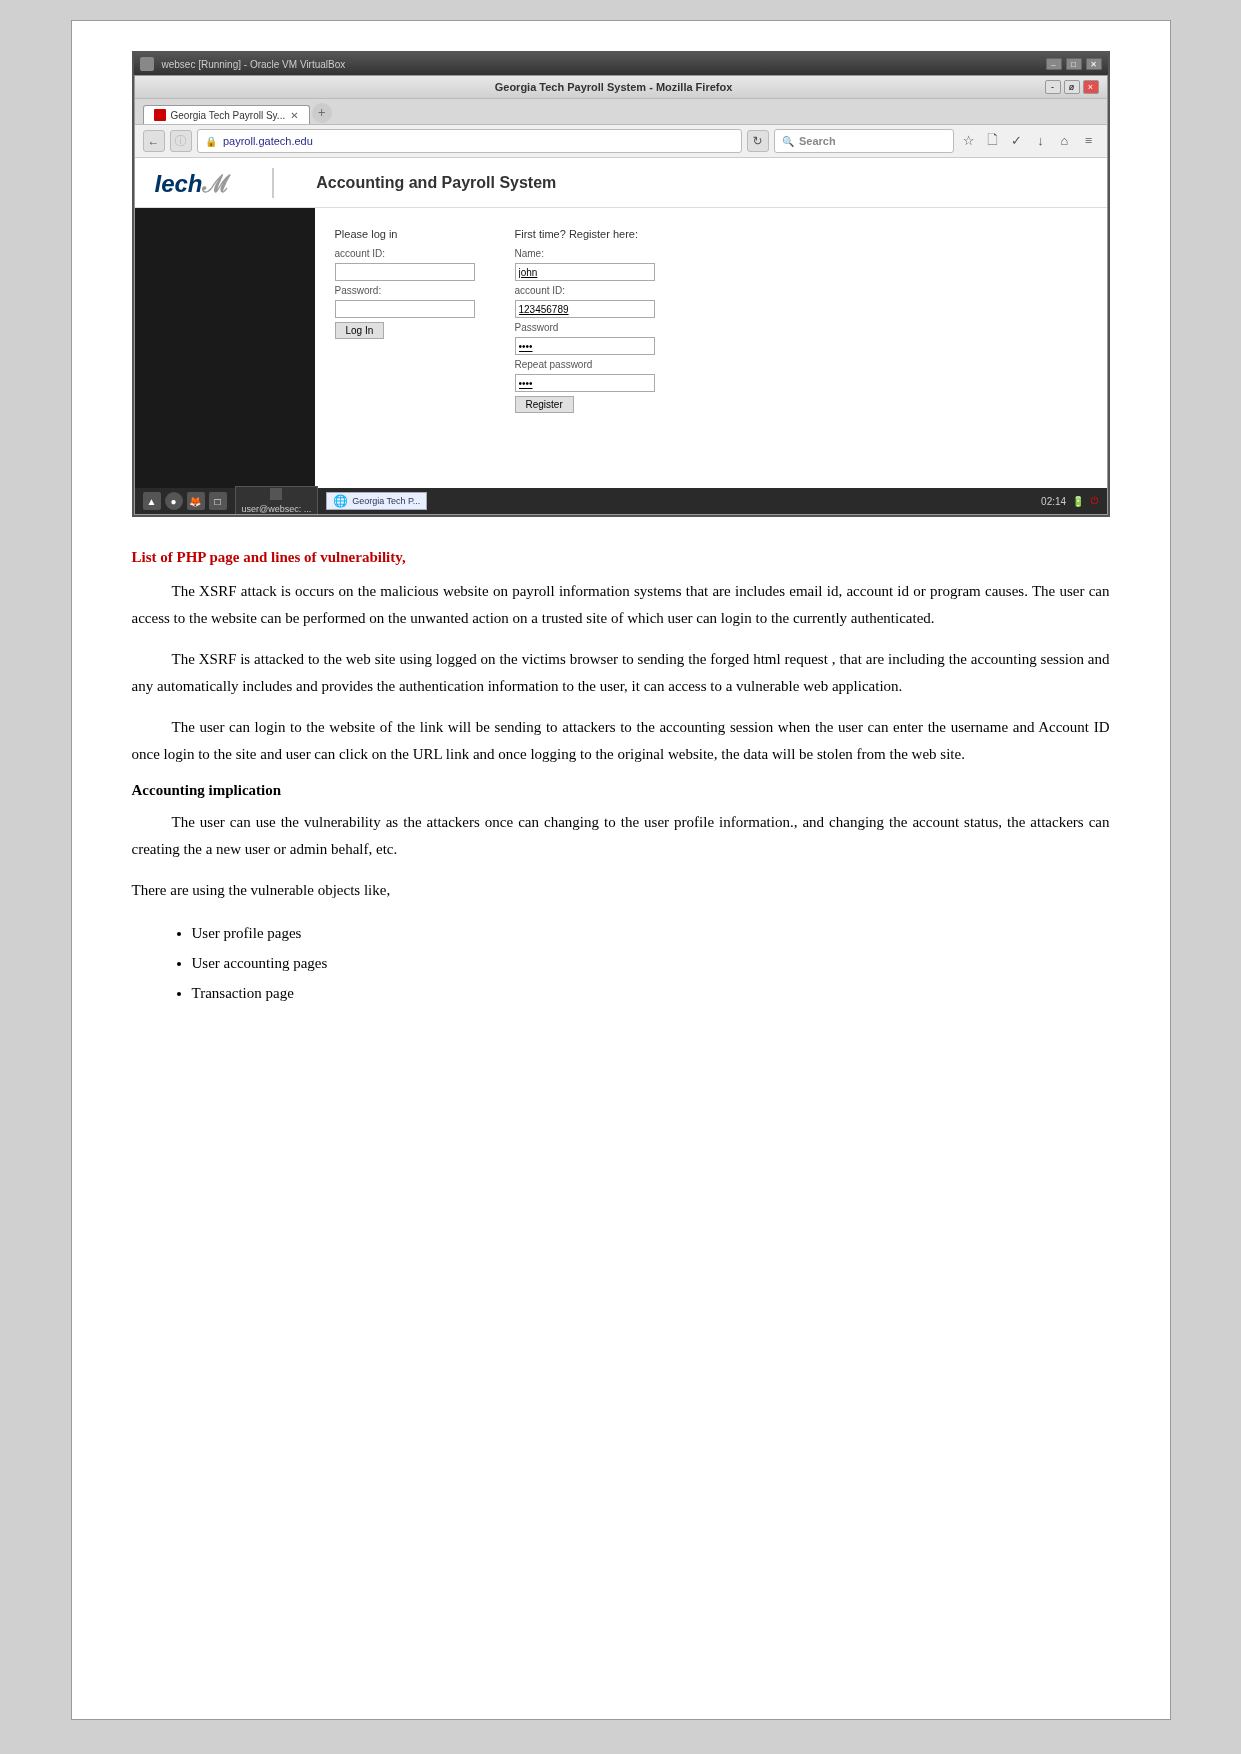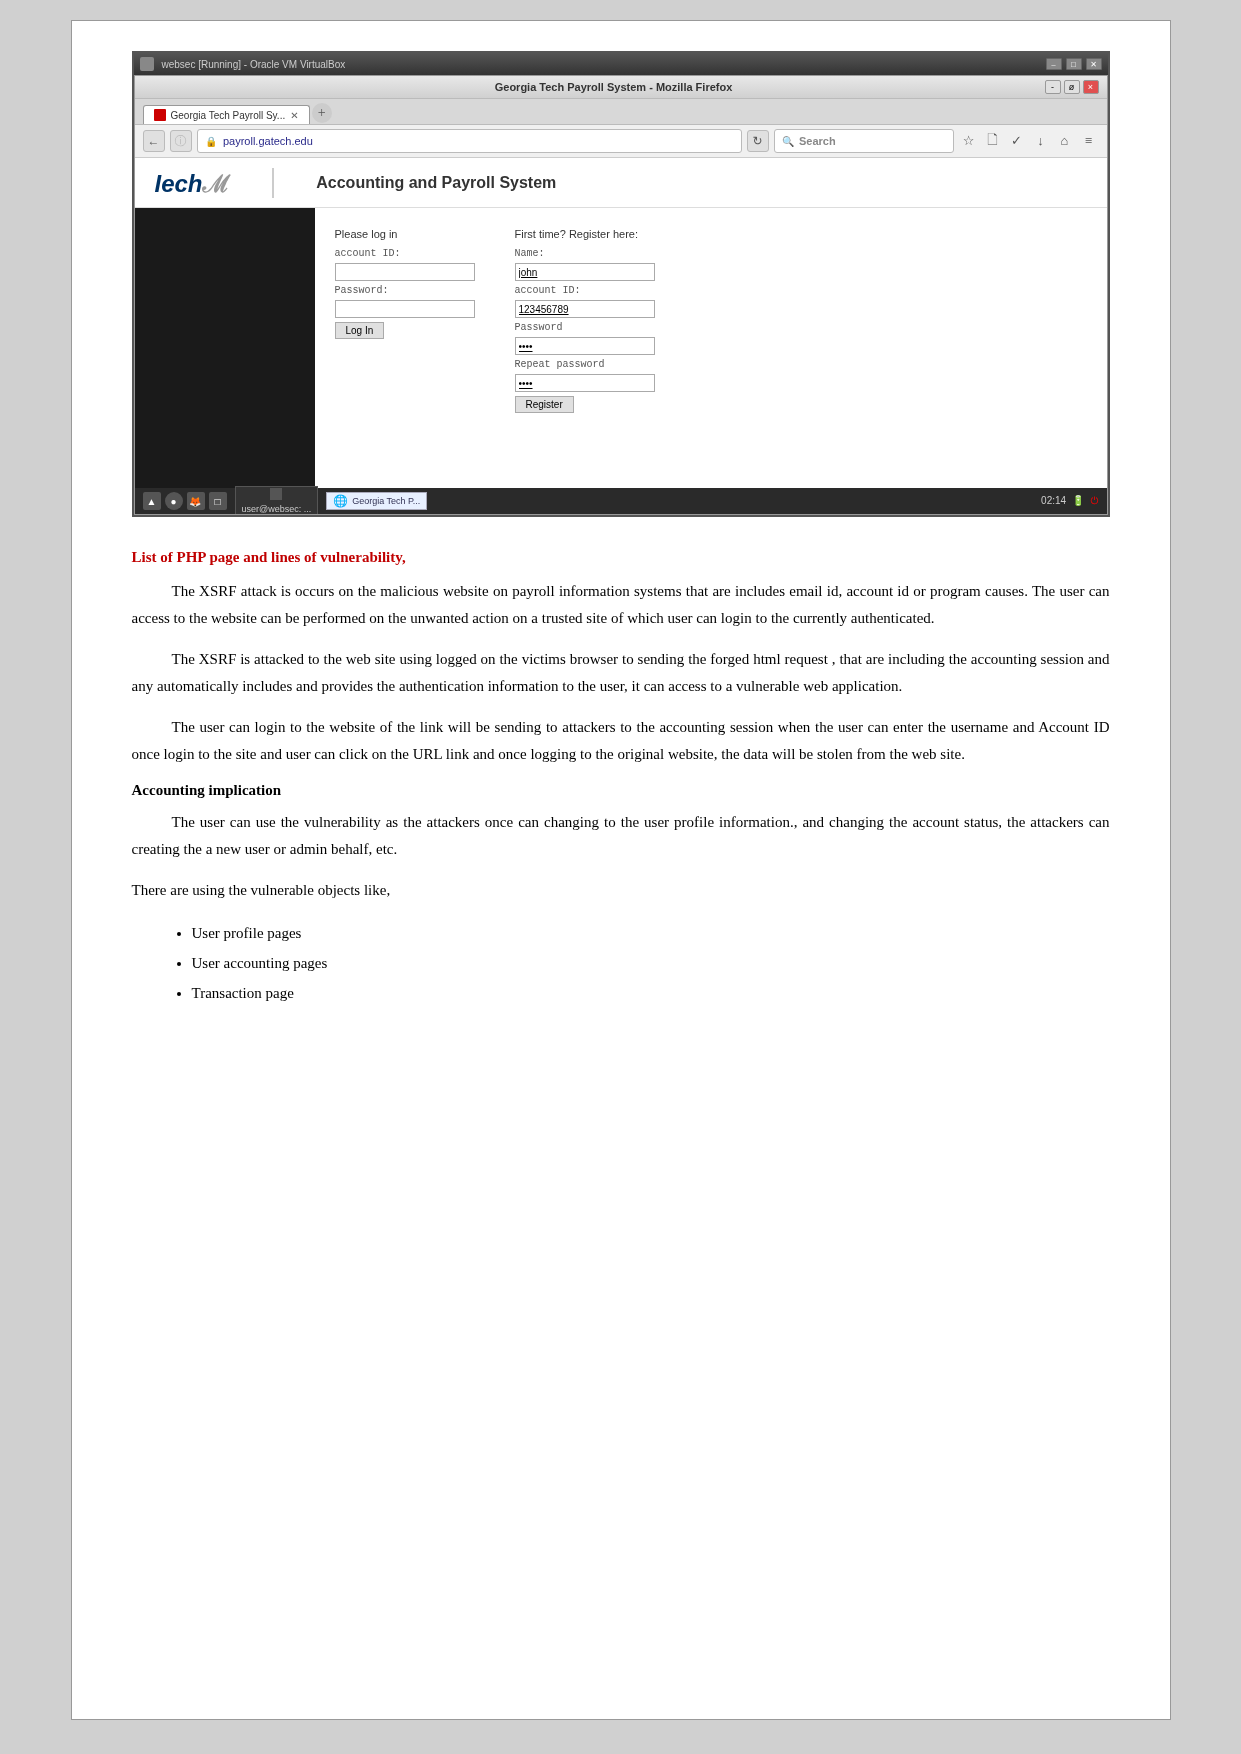--- a/index.html
+++ b/index.html
@@ -284,21 +284,21 @@
       flex-direction: column;
       gap: 4px;
     }
     .form-section-title {
       font-family: Arial, sans-serif;
       font-size: 11px;
       color: #333;
       margin-bottom: 4px;
     }
     .form-label {
-      font-family: Liberation Mono, monospace;
+      font-family: Liberation Sans, sans-serif;
       font-size: 10px;
       color: #555;
     }
     .form-input {
       width: 140px;
       height: 18px;
       border: 1px solid #aaa;
       font-size: 10px;
       padding: 1px 3px;
       font-family: Arial, sans-serif;
@@ -362,21 +362,21 @@
       display: flex;
       align-items: center;
       gap: 4px;
     }
     .status-time {
       margin-left: auto;
       color: #ccc;
       font-family: Arial, sans-serif;
       font-size: 10px;
       display: flex;
-      align-items: flex-start;
+      align-items: center;
       gap: 6px;
     }
 
     
     .doc-content {
       padding: 10px 0 0 0;
     }
     .section-heading {
       font-size: 15px;
       font-weight: bold;

